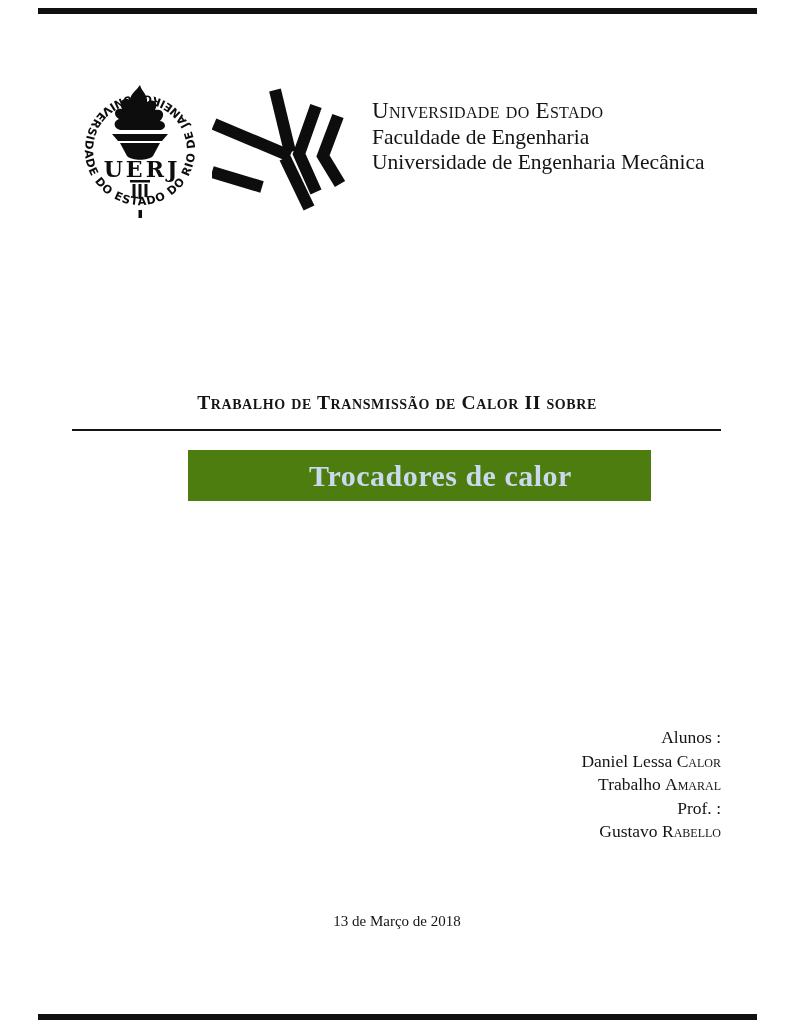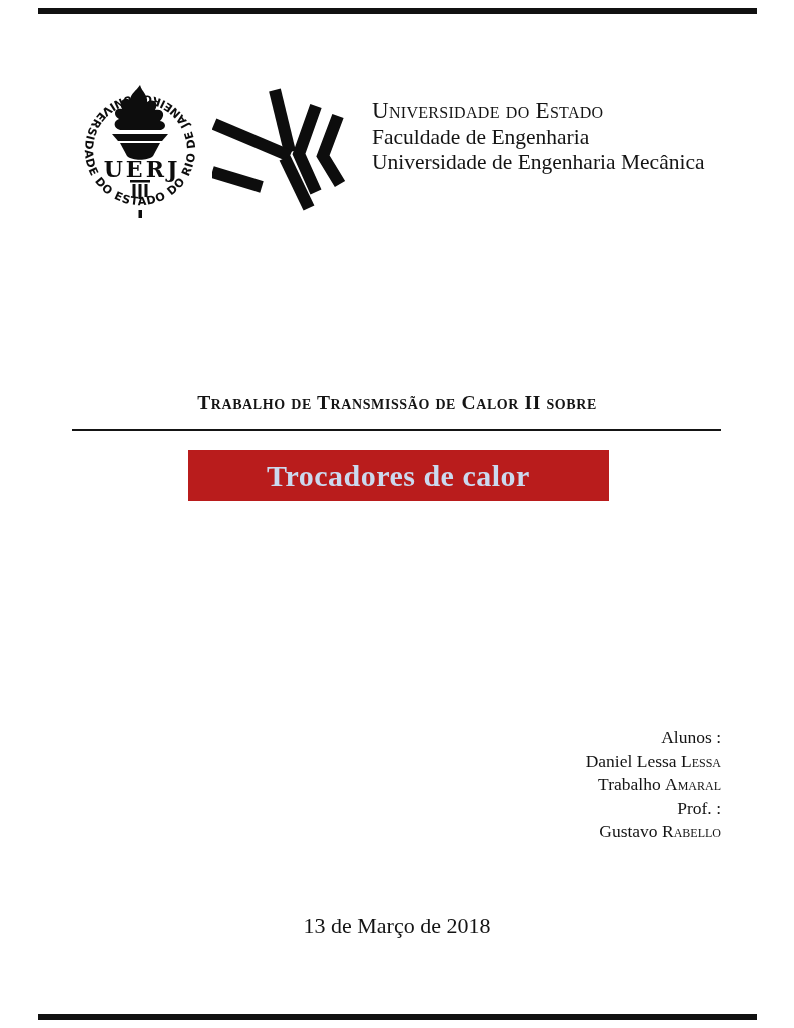--- a/index.html
+++ b/index.html
@@ -22,21 +22,21 @@
     display:flex;align-items:center;justify-content:center;
   }
   .title-text{
     font-size:30px;font-weight:700;letter-spacing:0.5px;
   }
   .authors{
     right:73px;top:726px;text-align:right;
     font-size:17.5px;line-height:23.5px;
   }
   .authors b{font-weight:400;}
-  .date{left:0;right:0;top:913px;text-align:center;font-size:22px;}
+  .date{left:0;right:0;top:913px;text-align:center;font-size:15px;}
   .seal-ring-text{font-family:"DejaVu Sans", sans-serif;font-weight:700;font-size:11.3px;letter-spacing:0.85px;}
   .seal-acronym{font-family:"DejaVu Serif", serif;font-weight:700;font-size:22px;letter-spacing:3px;}
 </style>
 </head>
 <body>
 
 <div class="page">
 
   <div class="abs bar" style="top:8px;"></div>
 
@@ -79,29 +79,29 @@
   <div class="abs" style="left:364px;top:98px;margin-left:8px;">
     <div class="uni-line">Universidade do Estado</div>
     <div class="fac-line">Faculdade de Engenharia</div>
     <div class="fac-line">Universidade de Engenharia Mecânica</div>
   </div>
 
   <div class="abs heading">Trabalho de Transmissão de Calor II sobre</div>
 
   <div class="abs rule"></div>
 
-  <div class="abs title-box" style="background:#b91c1c;">
+  <div class="abs title-box" style="background:#4d7c0f;padding-left:42px;">
     <span class="title-text" style="color:#cbd9ee;">Trocadores de calor</span>
   </div>
 
   <div class="abs authors">
     <div><b>Alunos</b>
       <span>:</span></div>
     <div><span>Daniel Lessa</span>
-      <span class="sc">Lessa</span></div>
+      <span class="sc">Calor</span></div>
     <div><span>Trabalho</span>
       <span class="sc">Amaral</span></div>
     <div><b>Prof.</b>
       <span>:</span></div>
     <div><span>Gustavo</span>
       <span class="sc">Rabello</span></div>
   </div>
 
   <div class="abs date">13 de Março de 2018</div>
 

